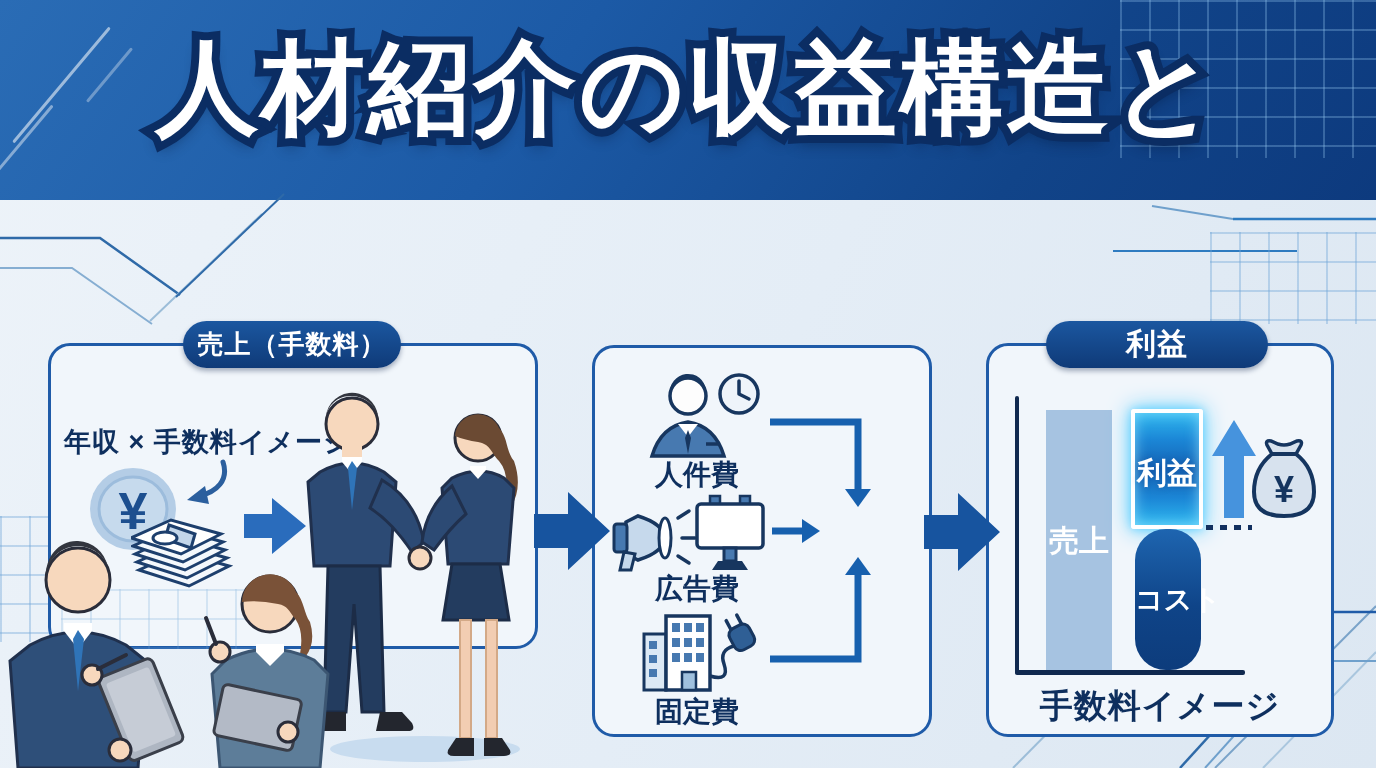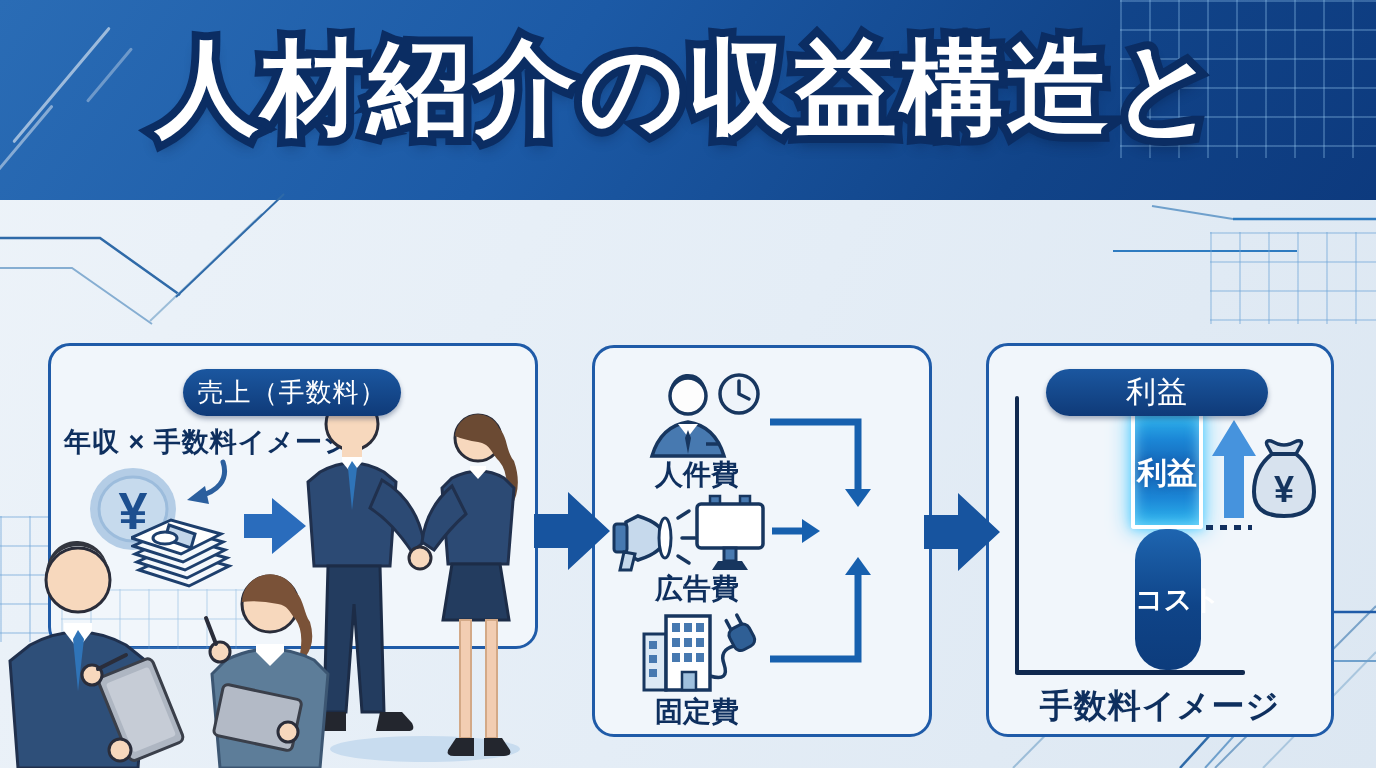--- a/index.html
+++ b/index.html
@@ -26,21 +26,21 @@
   .t1 .fill{position:relative;color:#ffffff;}
   .t2{top:163px;font-size:143px;letter-spacing:2px;}
   .t2 .stroke1{-webkit-text-stroke:24px #0b2d63;color:#0b2d63;text-shadow:0 12px 18px rgba(5,20,50,.35);}
   .t2 .stroke2{-webkit-text-stroke:11px #ffffff;color:#ffffff;}
   .t2 .fill{position:relative;background:linear-gradient(180deg,#56a0da 0%,#2e6cb2 45%,#113b7f 100%);
             -webkit-background-clip:text;background-clip:text;color:transparent;}
   
   .panel{position:absolute;background:#f1f6fb;border:3px solid #1f5ba8;border-radius:22px;z-index:2;}
   .pill{position:absolute;z-index:5;display:flex;align-items:center;justify-content:center;
         background:linear-gradient(180deg,#1b57a0,#0f3a78);border-radius:26px;
-        color:#fff;font-weight:400;box-shadow:0 3px 5px rgba(10,30,70,.35);letter-spacing:1px;margin-top:48px;}
+        color:#fff;font-weight:700;box-shadow:0 3px 5px rgba(10,30,70,.35);letter-spacing:1px;}
   .label-navy{position:absolute;color:#0e2f5e;font-weight:900;z-index:3;}
   .center-label{transform:translateX(-50%);text-align:center;white-space:nowrap;}
   .arrow-abs{position:absolute;z-index:4;}
   
   .bar{position:absolute;z-index:3;}
   .bar-label{position:absolute;left:0;right:0;text-align:center;color:#fff;font-weight:900;white-space:nowrap;}
   .profit-block{border:4px solid #fff;border-radius:3px;
      background:linear-gradient(180deg,#2fb7ef 0%,#1b86d6 24%,#1563b4 50%,#1b86d6 76%,#2fb7ef 100%);
      box-shadow:0 0 22px rgba(70,200,255,.95),0 0 8px rgba(130,220,255,.9),inset 0 0 14px rgba(150,228,255,.75);}
   .dash{position:absolute;height:5px;z-index:3;
@@ -254,20 +254,23 @@
   </svg>
 
   <div class="panel" style="left:986px;top:343px;width:348px;height:394px;"></div>
   <div class="pill" style="left:1046px;top:321px;width:222px;height:47px;font-size:30px;">
     <span>利益</span>
   </div>
 
   <div class="arrow-abs" style="left:1015px;top:396px;width:4px;height:278px;background:#10294f;border-radius:2px;"></div>
   <div class="arrow-abs" style="left:1015px;top:670px;width:230px;height:5px;background:#10294f;border-radius:2px;"></div>
 
+  <div class="bar" style="left:1046px;top:410px;width:66px;height:260px;background:#a6c3e1;">
+    <span class="bar-label" style="bottom:108px;font-size:30px;">売上</span>
+  </div>
 
   <div class="bar profit-block" style="left:1131px;top:409px;width:72px;height:120px;">
     <span class="bar-label" style="top:40px;font-size:30px;text-shadow:0 0 6px rgba(20,80,160,.6);">利益</span>
   </div>
 
   <div class="bar" style="left:1135px;top:529px;width:66px;height:141px;background:linear-gradient(180deg,#1e65b0,#0f4488 55%,#0d3c7c);border-radius:31px;">
     <span class="bar-label" style="top:52px;font-size:28px;">コスト</span>
   </div>
 
   <div class="dash" style="left:1206px;top:525px;width:46px;"></div>

